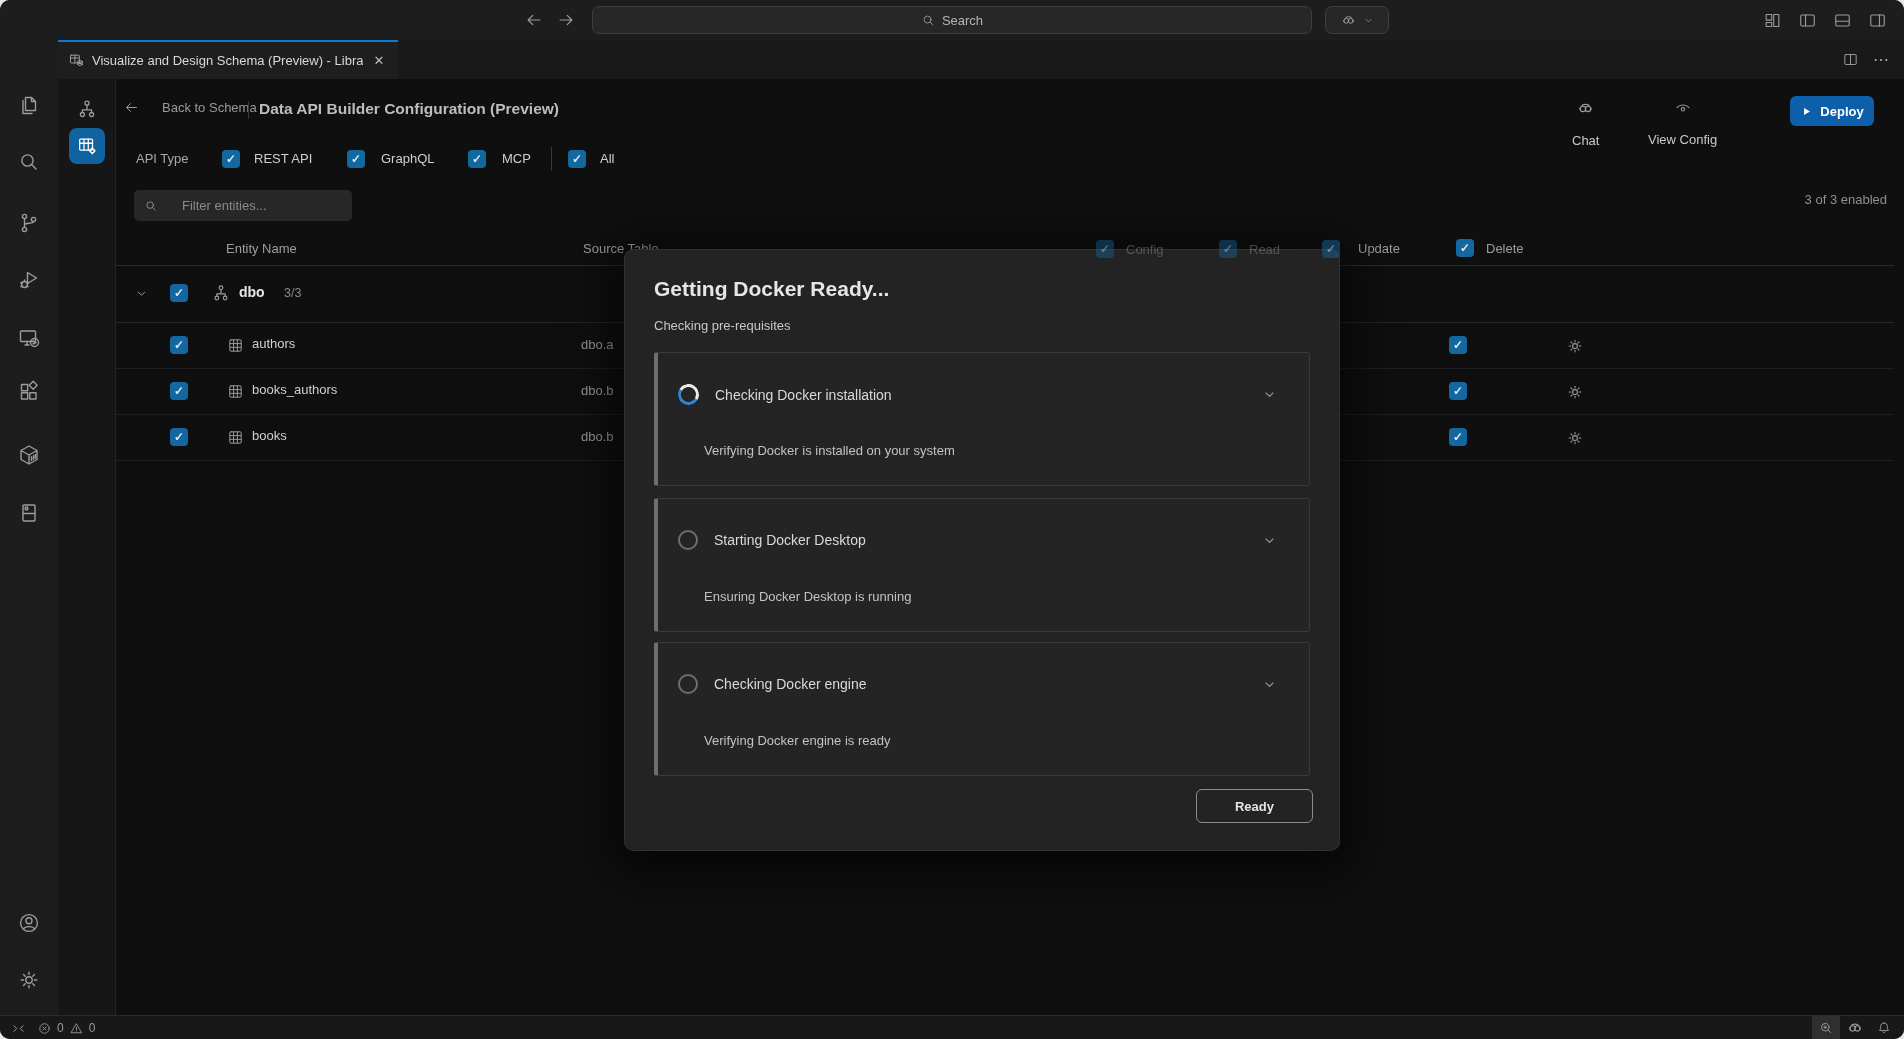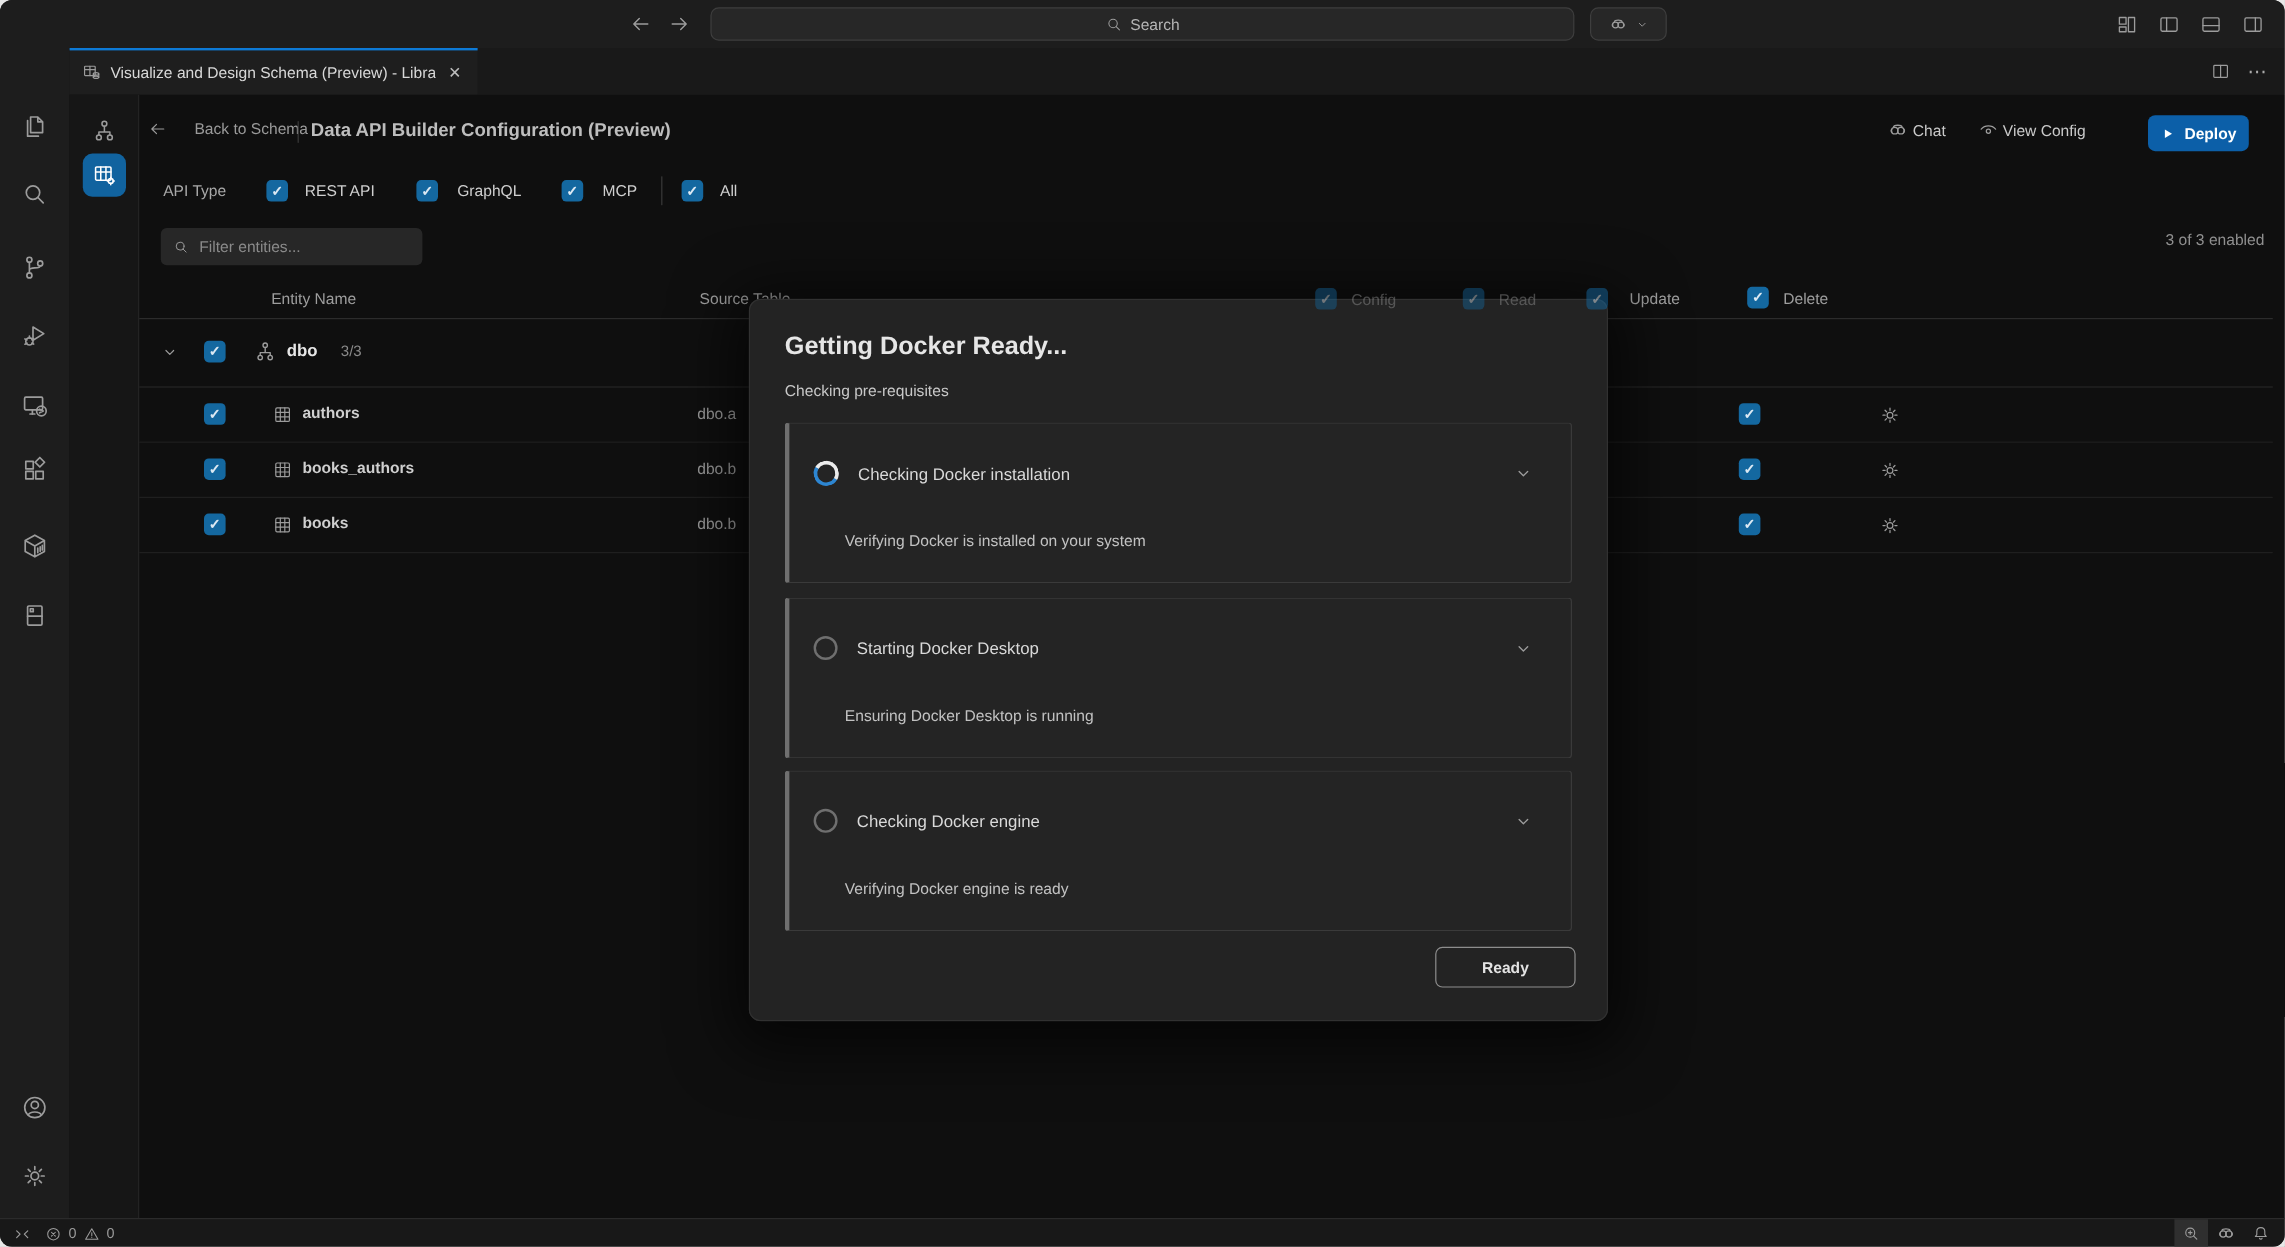--- a/index.html
+++ b/index.html
@@ -29,37 +29,37 @@
 
   .content{position:absolute;left:0;top:39px;right:0;bottom:0;background:#0f0f0f;}
   .rail{position:absolute;left:0;top:0;width:58px;bottom:0;background:#161616;border-right:1px solid #232323;box-sizing:border-box;}
   .rail-btn{position:absolute;left:11px;width:36px;height:36px;border-radius:8px;display:flex;align-items:center;justify-content:center;}
   .rail-btn.active{background:#11639f;}
 
   .page{position:absolute;left:58px;top:0;right:0;bottom:0;}
   .back-link{position:absolute;left:7px;top:20px;display:flex;align-items:center;gap:22px;color:#9a9a9a;}
   .ph-sep{position:absolute;left:132px;top:22px;width:1px;height:18px;background:#3a3a3a;}
   .page-title{position:absolute;left:143px;top:21px;font-size:15.5px;font-weight:600;color:#bdbdbd;}
-  .hdr-act{position:absolute;top:20px;display:flex;align-items:center;gap:3px;color:#c9c9c9;}
+  .hdr-act{position:absolute;top:20px;display:flex;align-items:center;gap:15px;color:#c9c9c9;flex-direction:column;}
   .deploy-btn{position:absolute;left:1674px;top:17px;width:84px;height:30px;background:#0c5fa8;border-radius:6px;display:flex;align-items:center;justify-content:center;gap:7px;color:#ffffff;font-weight:600;}
 
   .cb{width:18px;height:18px;border-radius:4px;background:#1468a0;color:#dce9f3;font-size:12px;font-weight:700;display:flex;align-items:center;justify-content:center;box-sizing:border-box;}
   .cb.checked::after{content:"\2713";}
   .api-label{position:absolute;top:72px;color:#a8a8a8;}
   .api-cb{position:absolute;top:71px;}
   .api-opt{position:absolute;top:72px;color:#cfcfcf;}
   .api-div{position:absolute;left:435px;top:68px;width:1px;height:24px;background:#3a3a3a;}
 
-  .filterbox{position:absolute;left:18px;top:111px;width:218px;height:31px;background:#272727;border-radius:5px;display:flex;align-items:center;gap:8px;padding:0 10px;box-sizing:border-box;color:#8a8a8a;}
+  .filterbox{position:absolute;left:18px;top:111px;width:218px;height:31px;background:#272727;border-radius:5px;display:flex;align-items:center;gap:24px;padding:0 10px;box-sizing:border-box;color:#8a8a8a;}
   .enabled-summary{position:absolute;top:113px;left:1560px;width:211px;text-align:right;color:#8f8f8f;}
 
   .thead{position:absolute;left:0;right:10px;top:153px;height:33px;border-bottom:1px solid #2c2c2c;color:#9e9e9e;}
   .thead span{position:absolute;top:9px;}
   .trow{position:absolute;left:0;right:10px;height:46px;border-bottom:1px solid #1f1f1f;}
-  .trow .name{position:absolute;left:136px;top:14px;font-weight:700;color:#cfcfcf;}
+  .trow .name{position:absolute;left:136px;top:14px;font-weight:400;color:#cfcfcf;}
   .trow .src{position:absolute;left:465px;top:15px;color:#9a9a9a;text-align:center;}
   .grow{position:absolute;left:0;right:10px;top:186px;height:57px;border-bottom:1px solid #262626;}
   .gear-btn{position:absolute;left:1450px;top:15px;width:18px;height:18px;}
   .rowcb{position:absolute;left:1333px;top:14px;}
 
   
   .statusbar{position:absolute;left:0;bottom:0;width:100%;height:24px;background:#181818;border-top:1px solid #2b2b2b;box-sizing:border-box;color:#9a9a9a;font-size:12px;}
   .sb-left{position:absolute;left:10px;top:0;height:24px;display:flex;align-items:center;gap:10px;}
   .sb-right{position:absolute;right:6px;top:0;height:23px;display:flex;align-items:center;}
   .sb-item{display:flex;align-items:center;gap:4px;height:23px;padding:0 6px;}

